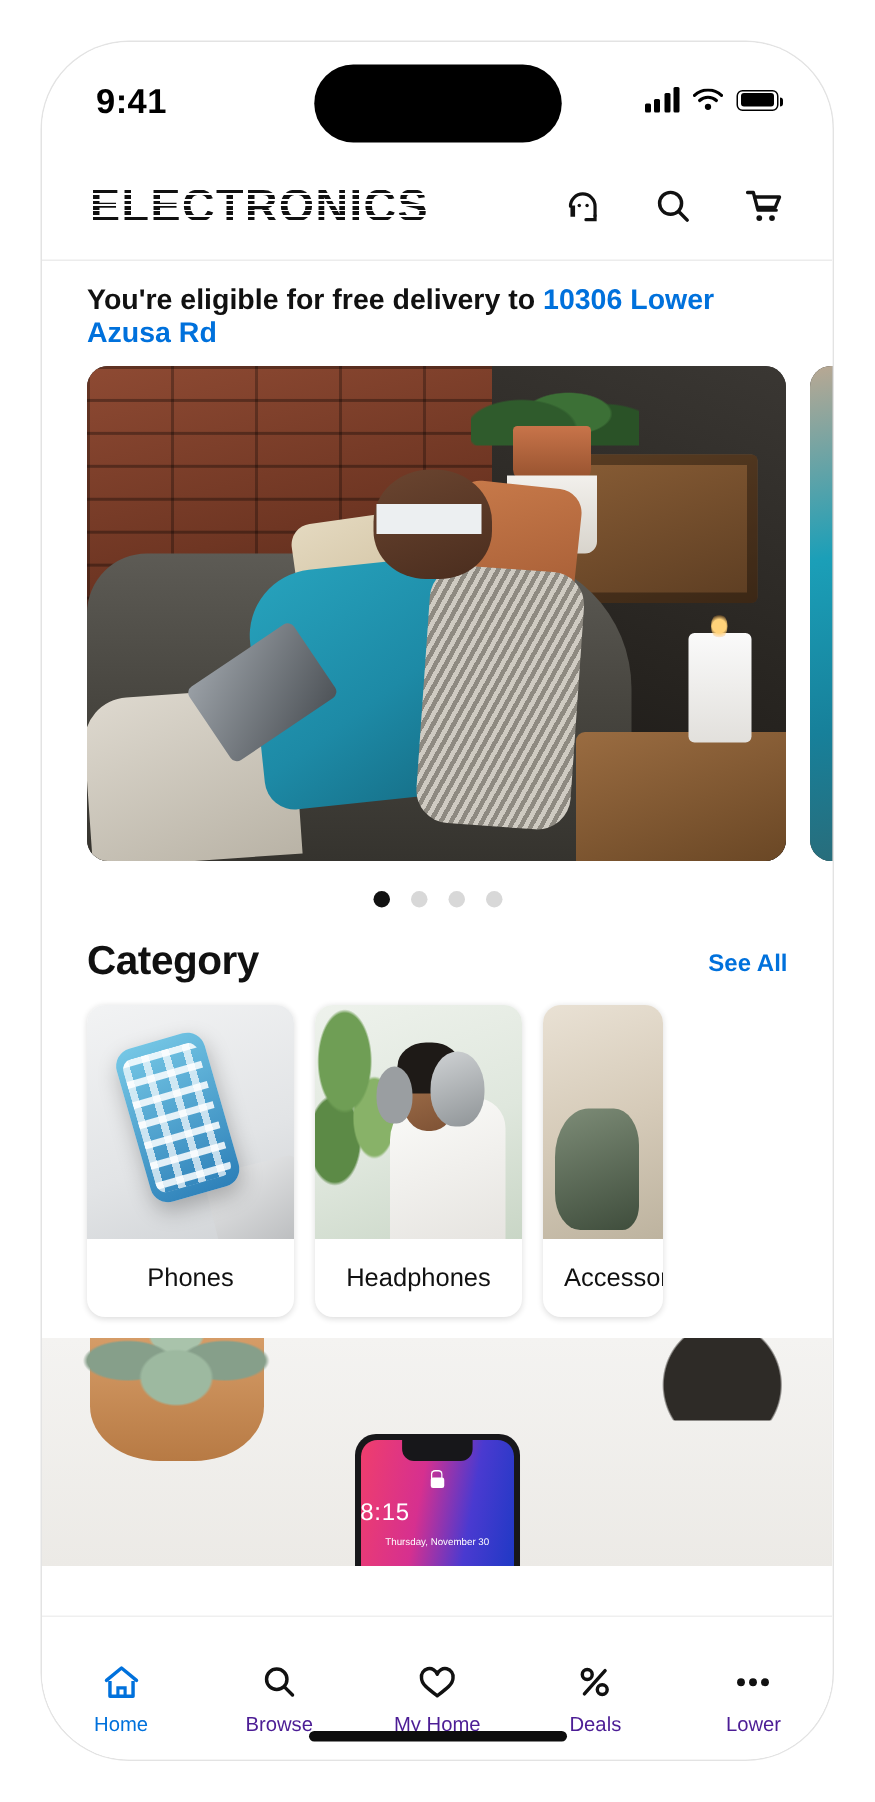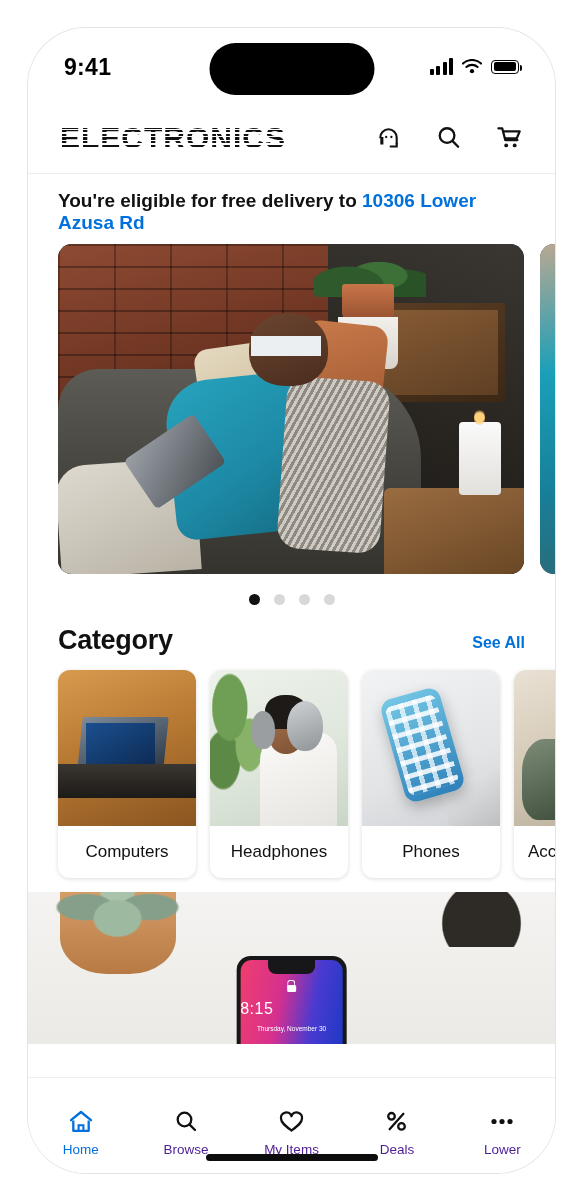--- a/index.html
+++ b/index.html
@@ -404,43 +404,35 @@
       <span class="dot"></span>
     </div>
 
     <div class="section-head">
       <div class="section-title">Category</div>
       <div class="see-all">See All</div>
     </div>
 
     <div class="cat-scroller">
       <div class="cat-card">
-        <div class="cat-thumb t-computers">
-          <div class="lap"></div>
-            <div class="scr"></div>
-            <div class="desk"></div>
-        </div>
-        <div class="cat-label">Computers</div>
+        <div class="cat-thumb t-phones">
+          <div class="kbd"></div>
+            <div class="ph"></div>
+        </div>
+        <div class="cat-label">Phones</div>
       </div>
       <div class="cat-card">
         <div class="cat-thumb t-head">
           <div class="foliage"></div>
             <div class="torso"></div>
           <div class="face"></div>
             <div class="hair"></div>
             <div class="cup"></div>
         </div>
         <div class="cat-label">Headphones</div>
-      </div>
-      <div class="cat-card">
-        <div class="cat-thumb t-phones">
-          <div class="kbd"></div>
-            <div class="ph"></div>
-        </div>
-        <div class="cat-label">Phones</div>
       </div>
       <div class="cat-card clipped">
         <div class="cat-thumb t-accessories">
           <div class="blob"></div>
         </div>
         <div class="cat-label">Accessories</div>
       </div>
     </div>
 
     <div class="promo">
@@ -476,21 +468,21 @@
           </svg>
         </div>
         <div class="tab-lb">Browse</div>
       </div>
       <div class="tab">
         <div class="tab-ic">
           <svg width="27" height="25" viewBox="0 0 27 25">
             <path d="M13.5 21.5C8 17.4 3 13.9 3 9.6A5.4 5.4 0 0 1 13.5 7.2 5.4 5.4 0 0 1 24 9.6c0 4.3-5 7.8-10.5 11.9z" stroke="#111" stroke-width="2.3" fill="none" stroke-linejoin="round"></path>
           </svg>
         </div>
-        <div class="tab-lb">My Items</div>
+        <div class="tab-lb">My Home</div>
       </div>
       <div class="tab">
         <div class="tab-ic">
           <svg width="25" height="25" viewBox="0 0 25 25">
             <circle cx="7.5" cy="7.3" r="3.3" stroke="#111" stroke-width="2.3" fill="none"></circle>
             <circle cx="17.5" cy="17.4" r="3.3" stroke="#111" stroke-width="2.3" fill="none"></circle>
             <line x1="19.4" y1="4.8" x2="5.6" y2="20.2" stroke="#111" stroke-width="2.3" stroke-linecap="round"></line>
           </svg>
         </div>
         <div class="tab-lb">Deals</div>

